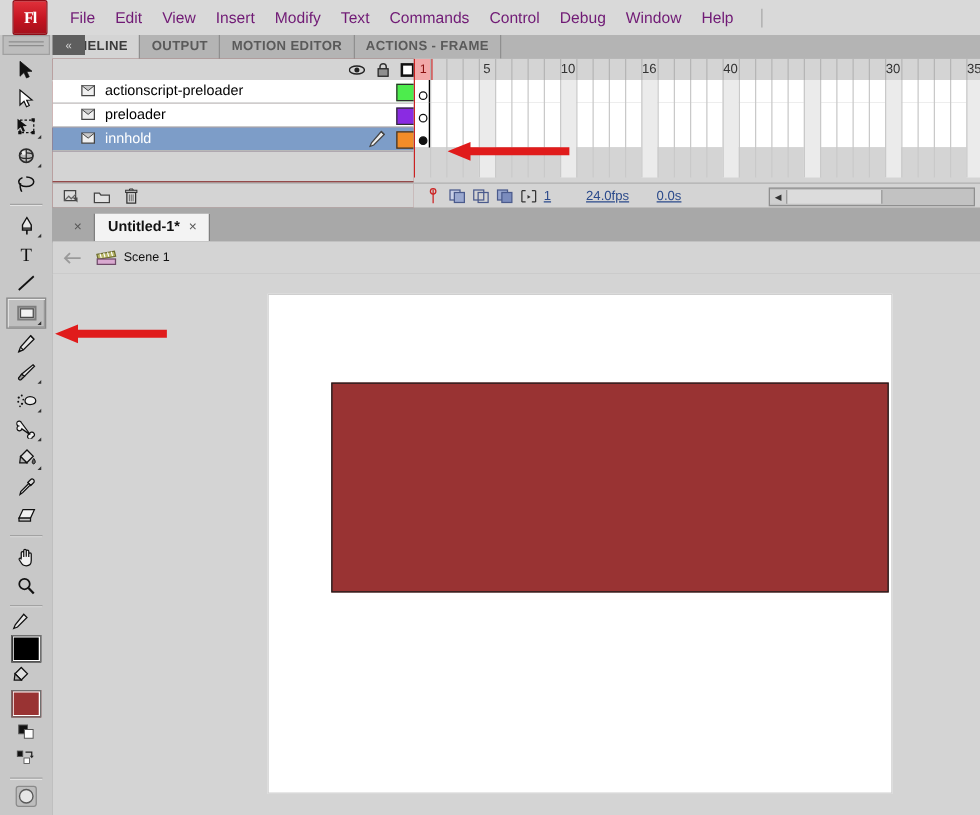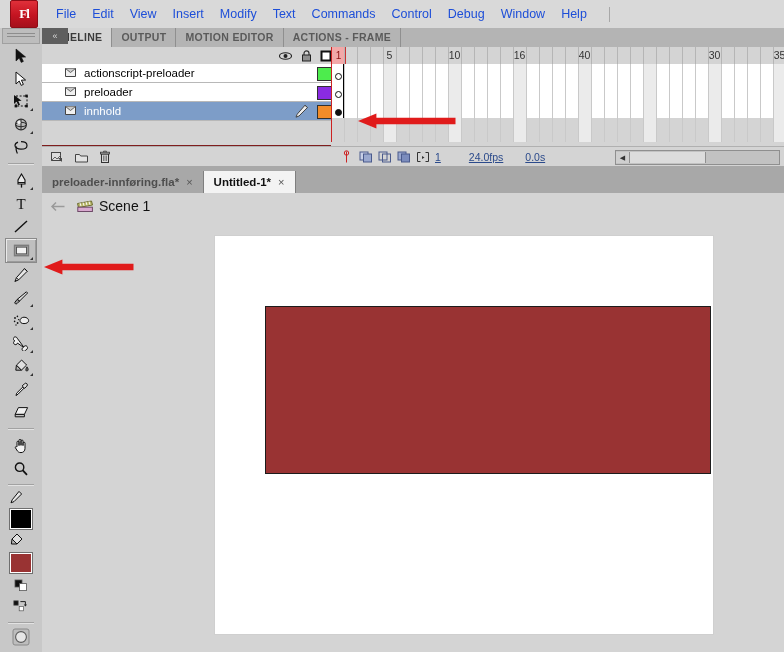--- a/index.html
+++ b/index.html
@@ -22,21 +22,21 @@
   .fl-logo{
     width:26px;height:26px;margin-left:10px;margin-right:10px;
     background:linear-gradient(180deg,#e0303a 0%,#c41421 55%,#a5101b 100%);
     border:1px solid #8d0c16;border-radius:2px;
     color:#fff;font-weight:bold;font-size:13px;
     display:flex;align-items:center;justify-content:center;
     font-family:"Liberation Serif", serif;
     letter-spacing:-1px;
   }
   .menu-item{
-    padding:3px 8px;font-size:12.5px;color:#1d4ed8;cursor:default;
+    padding:3px 8px;font-size:12.5px;color:#701a75;cursor:default;
     white-space:nowrap;
   }
   .menu-sep{
     width:1px;height:15px;background:#a8a8a8;margin-left:14px;
   }
 
   
   .toolbar{
     position:absolute;left:0;top:28px;width:42px;height:624px;
     background:#c8c8c8;
@@ -216,21 +216,21 @@
   .doc-x{margin-left:7px;font-size:11px;color:#555;font-weight:normal;}
 
   
   .edit-bar{
     position:absolute;left:42px;top:193px;width:742px;height:26px;
     background:#d4d4d4;border-bottom:1px solid #a6a6a6;
     display:flex;align-items:center;
   }
   .back-arrow{margin-left:8px;width:16px;height:14px;display:flex;align-items:center;}
   .scene-ic{margin-left:10px;width:18px;height:14px;}
-  .scene-lbl{margin-left:5px;font-size:14px;color:#111;}
+  .scene-lbl{margin-left:5px;font-size:10px;color:#111;}
 
   
   .stage-area{
     position:absolute;left:42px;top:219px;width:742px;height:433px;
     background:#d4d4d4;overflow:hidden;
   }
   .stage{
     position:absolute;left:172px;top:16px;width:498px;height:398px;
     background:#fff;border:1px solid #cfcfcf;
   }
@@ -701,21 +701,20 @@
             <div class="sc-btn">◀</div>
             <div class="sc-thumb"></div>
           </div>
         </div>
       </div>
     </div>
   </div>
 
   <div class="doc-tabs" id="doc-tabs">
       <div class="doc-tab">
-        <span>preloader-innføring.fla*</span>
         <span class="doc-x">×</span>
       </div>
       <div class="doc-tab active">
         <span>Untitled-1*</span>
         <span class="doc-x">×</span>
       </div>
     </div>
 
   <div class="edit-bar">
     <div class="back-arrow">

